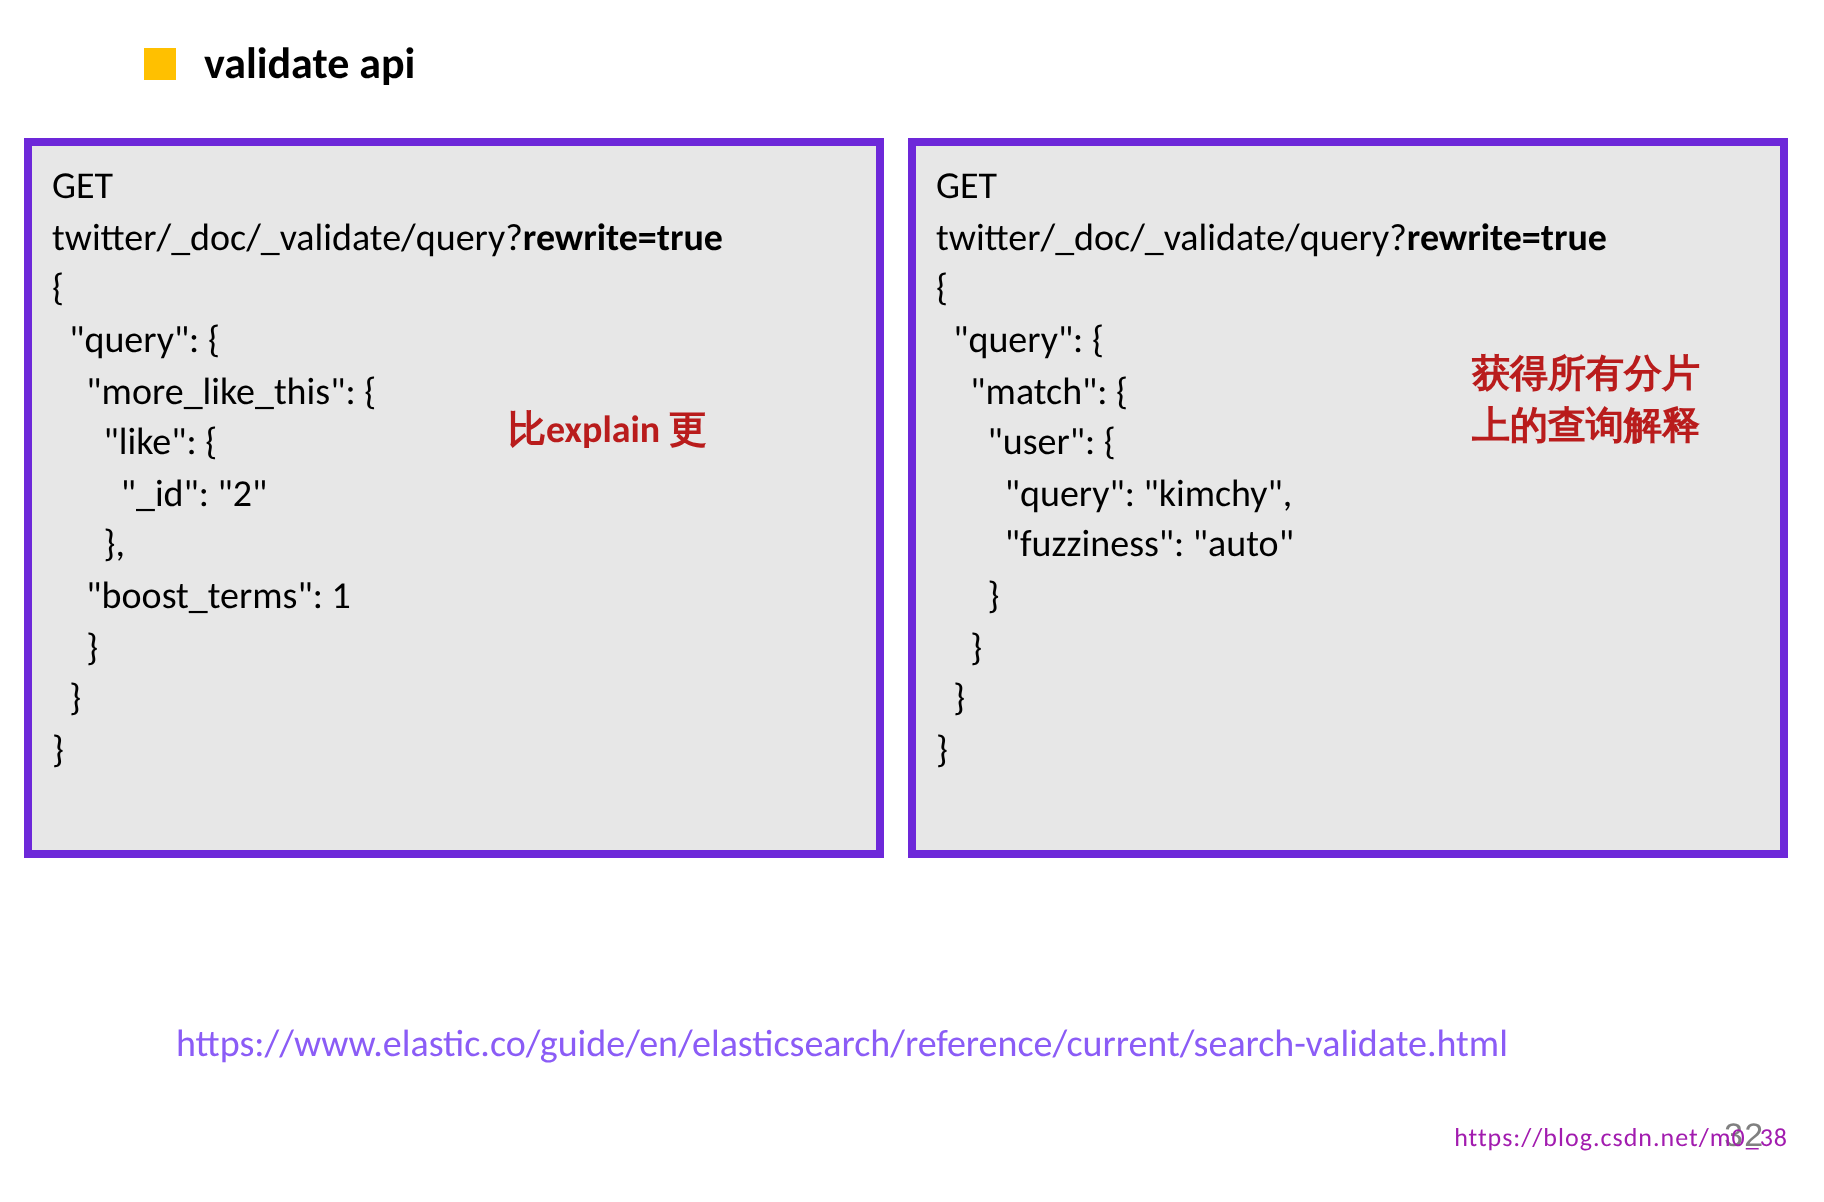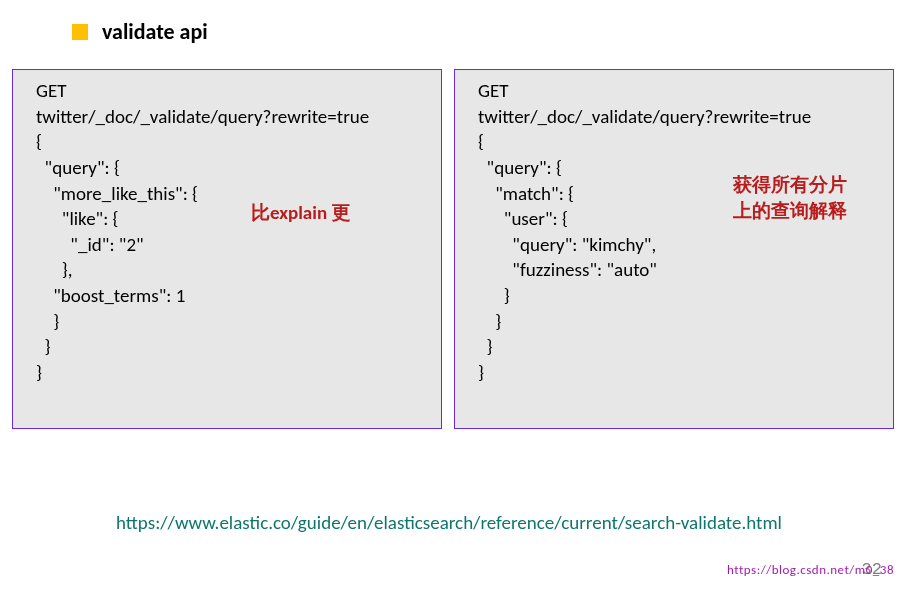--- a/index.html
+++ b/index.html
@@ -28,51 +28,50 @@
       font-weight: bold;
       color: #000;
     }
     .columns {
       display: flex;
       padding: 24px 12px 0 12px;
       gap: 12px;
     }
     .codebox {
       background: #e7e7e7;
-      border: 1px solid #6d28d9;
-      padding: 8px 10px 14px 23px;
+      border: 4px solid #6d28d9;
+      padding: 8px 10px 14px 10px;
       position: relative;
       font-size: 19px;
       line-height: 1.35;
       color: #000;
       font-family: Calibri, Arial, sans-serif;
     }
     .codebox.left { width: 430px; min-height: 330px; }
     .codebox.right { width: 440px; min-height: 360px; }
     .request-line { letter-spacing: 0; }
-    .request-line .bold { font-weight: normal; }
+    .request-line .bold { font-weight: bold; }
     .body-line { white-space: pre; }
     .annotation {
       position: absolute;
       color: #b91c1c;
       font-size: 19px;
       font-weight: bold;
       line-height: 1.35;
     }
     .annotation.left-ann { left: 238px; top: 130px; width: 180px; }
     .annotation.right-ann { left: 278px; top: 102px; width: 170px; }
     .footer-url {
       position: absolute;
       left: 88px;
       top: 510px;
       font-size: 19px;
-      color: #0f766e;
+      color: #8b5cf6;
       line-height: 1.35;
       width: 760px;
-      margin-left: 28px;
     }
     .page-number {
       position: absolute;
       right: 30px;
       bottom: 22px;
       font-size: 17px;
       color: #808080;
       font-family: Liberation Mono, monospace;
     }
     .watermark {

